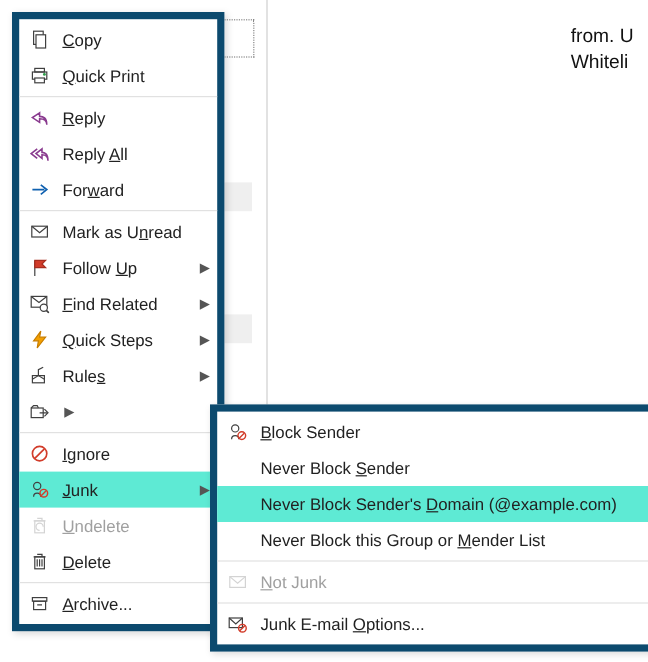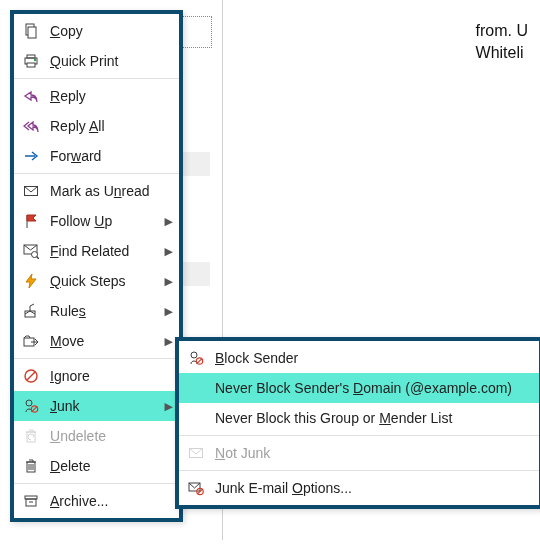--- a/index.html
+++ b/index.html
@@ -49,21 +49,21 @@
     left: 222px;
     top: 0;
     width: 0;
     height: 540px;
     border-left: 1px solid #d0d0d0;
   }
   
   .menu {
     position: absolute;
     background: #ffffff;
-    border: 4px solid #0c4a6e;
+    border: 6px solid #0c4a6e;
     box-shadow: 2px 2px 6px rgba(0,0,0,0.15);
     padding: 2px 0;
   }
   .menu.main {
     left: 10px;
     top: 10px;
     width: 165px;
   }
   .menu.sub {
     left: 175px;
@@ -265,21 +265,20 @@
   </div>
 
   <div class="menu-item">
     <span class="icon">
       <svg width="16" height="16" viewBox="0 0 16 16">
           <rect x="1" y="5" width="10" height="8" fill="none" stroke="#404040"></rect>
           <path d="M1 5 L3 3 H6 L7 5" fill="none" stroke="#404040"></path>
           <path d="M8 9 H14 M12 6 L15 9 L12 12" fill="none" stroke="#404040"></path>
         </svg>
     </span>
-    <span class="label"><span class="u">M</span><span>ove</span></span>
     <span class="chev">▶</span>
   </div>
 
   <div class="menu-sep"></div>
 
   <div class="menu-item">
     <span class="icon">
       <svg width="16" height="16" viewBox="0 0 16 16">
           <circle cx="8" cy="8" r="6" fill="none" stroke="#d23c2a" stroke-width="1.4"></circle>
           <path d="M4 12 L12 4" stroke="#d23c2a" stroke-width="1.4"></path>
@@ -344,20 +343,24 @@
       <svg width="16" height="16" viewBox="0 0 16 16">
           <circle cx="6" cy="5" r="3" fill="none" stroke="#404040"></circle>
           <path d="M3 14 C3 10 9 10 9 14" fill="none" stroke="#404040"></path>
           <circle cx="11.5" cy="11" r="3.2" fill="none" stroke="#d23c2a" stroke-width="1.2"></circle>
           <path d="M9.3 13.2 L13.7 8.8" stroke="#d23c2a" stroke-width="1.2"></path>
         </svg>
     </span>
     <span class="label"><span class="u">B</span><span>lock Sender</span></span>
   </div>
 
+  <div class="menu-item">
+    <span class="icon"></span>
+    <span class="label"><span>Never Block </span><span class="u">S</span><span>ender</span></span>
+  </div>
 
   <div class="menu-item hover">
     <span class="icon"></span>
     <span class="label"><span>Never Block Sender's </span><span class="u">D</span><span>omain (@example.com)</span></span>
   </div>
 
   <div class="menu-item">
     <span class="icon"></span>
     <span class="label"><span>Never Block this Group or </span><span class="u">M</span><span>ender List</span></span>
   </div>

